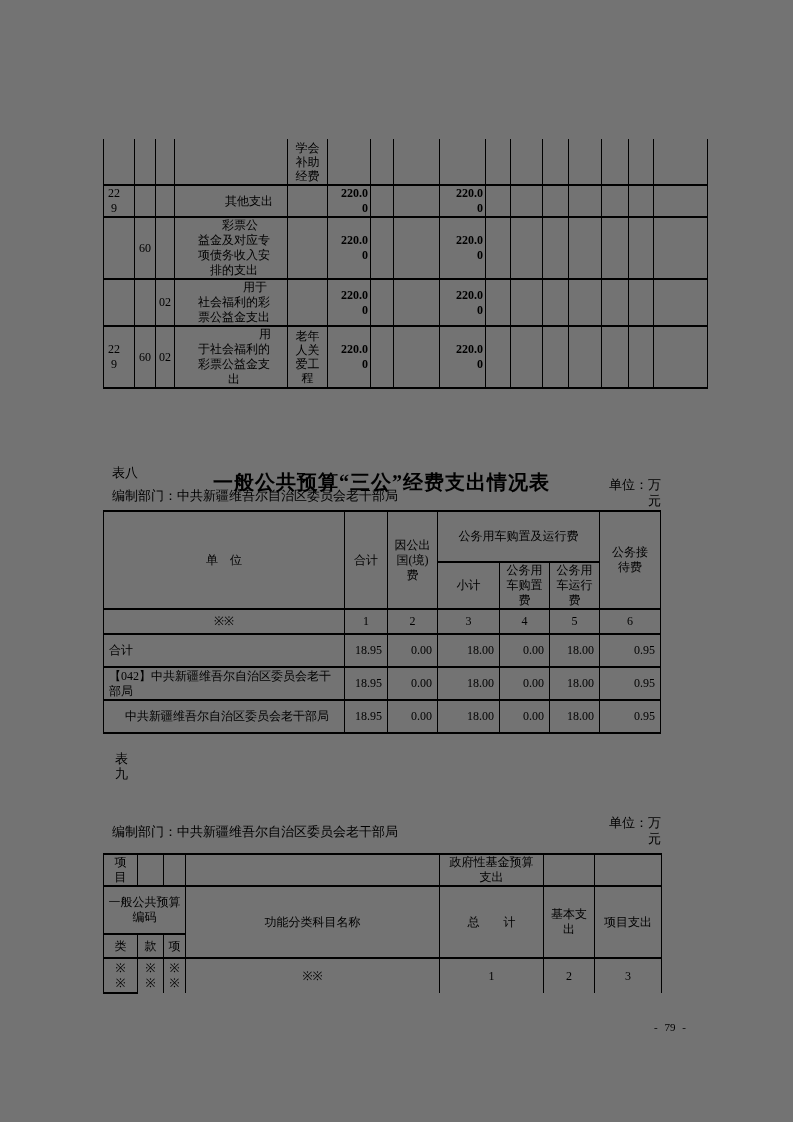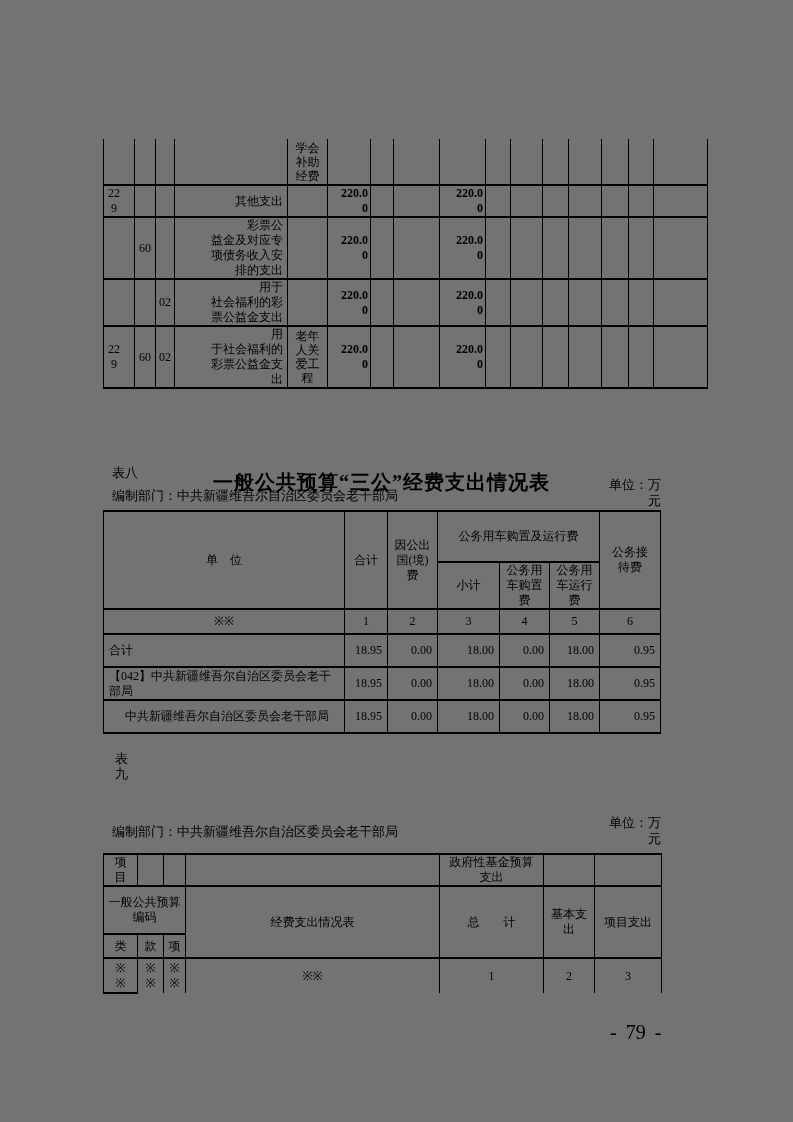--- a/index.html
+++ b/index.html
@@ -12,39 +12,39 @@
   td{
     border:1px solid #000;border-top-width:2px;border-bottom-width:2px;
     font-size:12px;line-height:15px;vertical-align:middle;
     padding:0 2px;overflow:hidden;text-align:center;
   }
   
   .t7{left:103px;top:139px;width:604px;}
   .t7 tr.cut td{border-top:none;}
   .t7 td.code0{word-break:break-all;padding:0 12px 0 2px;}
   .t7 td.code{padding:0 1px;}
-  .t7 td.name{text-align:right;white-space:pre-line;padding:0 4px 0 10px;}
+  .t7 td.name{text-align:center;white-space:pre-line;padding:0 4px 0 10px;}
   .t7 td.proj{white-space:pre-line;line-height:14px;padding:0 1px;}
   .t7 td.val{text-align:right;word-break:break-all;padding:0 2px 0 12px;font-weight:bold;}
   
   .t8{left:103px;top:510px;width:557px;}
   .t9{left:103px;top:853px;width:558px;}
   .t8 td,.t9 td{white-space:pre-line;}
   .t8 td.name{text-align:left;padding:0 5px;}
   .t8 td.name.ind{text-indent:16px;}
   .t8 td.num{text-align:right;padding:8px 5px;}
   .t9 tr.last td{border-bottom:none;}
   .t9 tr.last td.closed{border-bottom:2px solid #000;}
   
   .abs{position:absolute;}
   .tbl-label{font-size:13px;line-height:15px;white-space:pre-line;}
   .tbl-title{width:557px;left:103px;text-align:center;font-size:20px;font-weight:bold;letter-spacing:1px;white-space:nowrap;}
   .prepared{font-size:13px;}
   .unit-note{right:132px;text-align:right;font-size:13px;line-height:16px;white-space:pre-line;}
-  .pagenum{left:610px;top:1021px;width:120px;font-size:20px;word-spacing:4px;}
+  .pagenum{left:610px;top:1021px;width:120px;text-align:center;font-size:11px;word-spacing:4px;}
 </style>
 </head>
 <body>
 
 <div class="page">
 
   <table class="t7">
       <colgroup>
         <col style="width: 31px;">
         <col style="width: 21px;">
@@ -270,21 +270,21 @@
         <td></td>
         <td></td>
         <td>政府性基金预算
 支出</td>
         <td></td>
         <td></td>
       </tr>
       <tr style="height:48px">
         <td colspan="3">一般公共预算
 编码</td>
-        <td rowspan="2">经费支出情况表</td>
+        <td rowspan="2">功能分类科目名称</td>
         <td rowspan="2">总　　计</td>
         <td rowspan="2">基本支
 出</td>
         <td rowspan="2">项目支出</td>
       </tr>
       <tr style="height:24px">
         <td>类</td>
         <td>款</td>
         <td>项</td>
       </tr>

